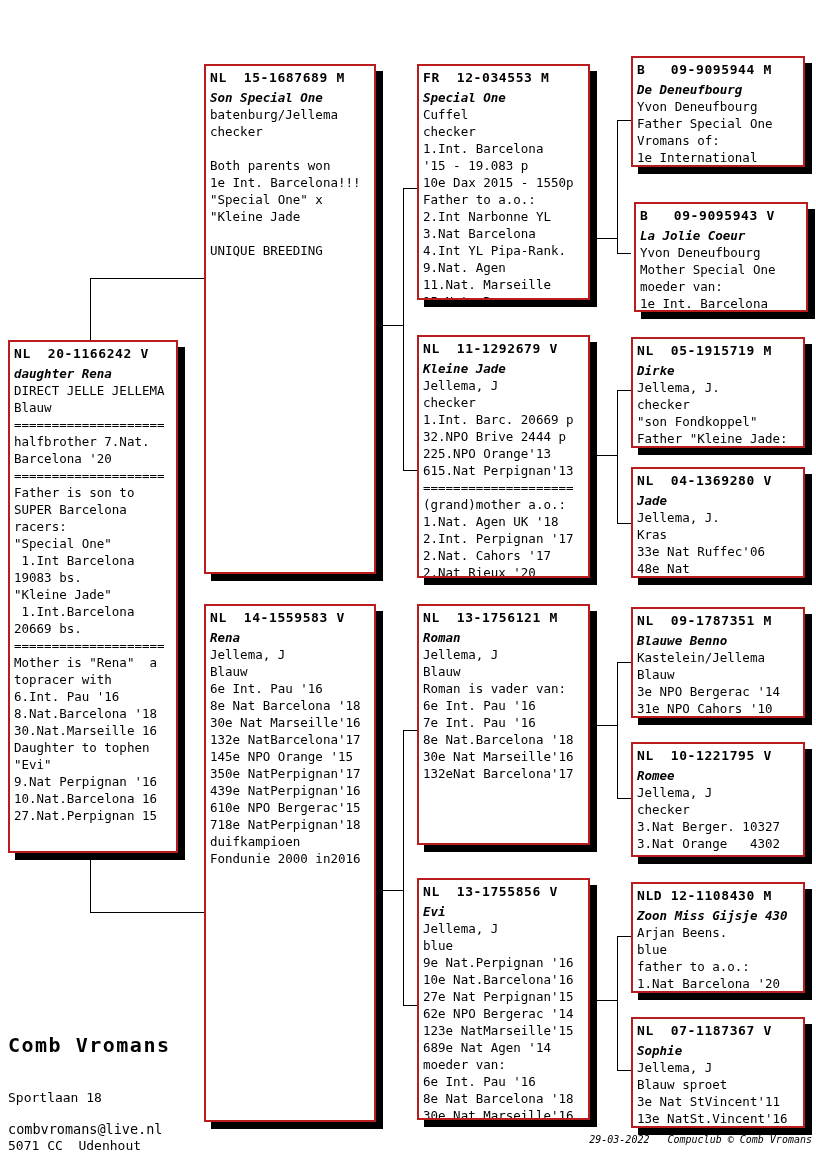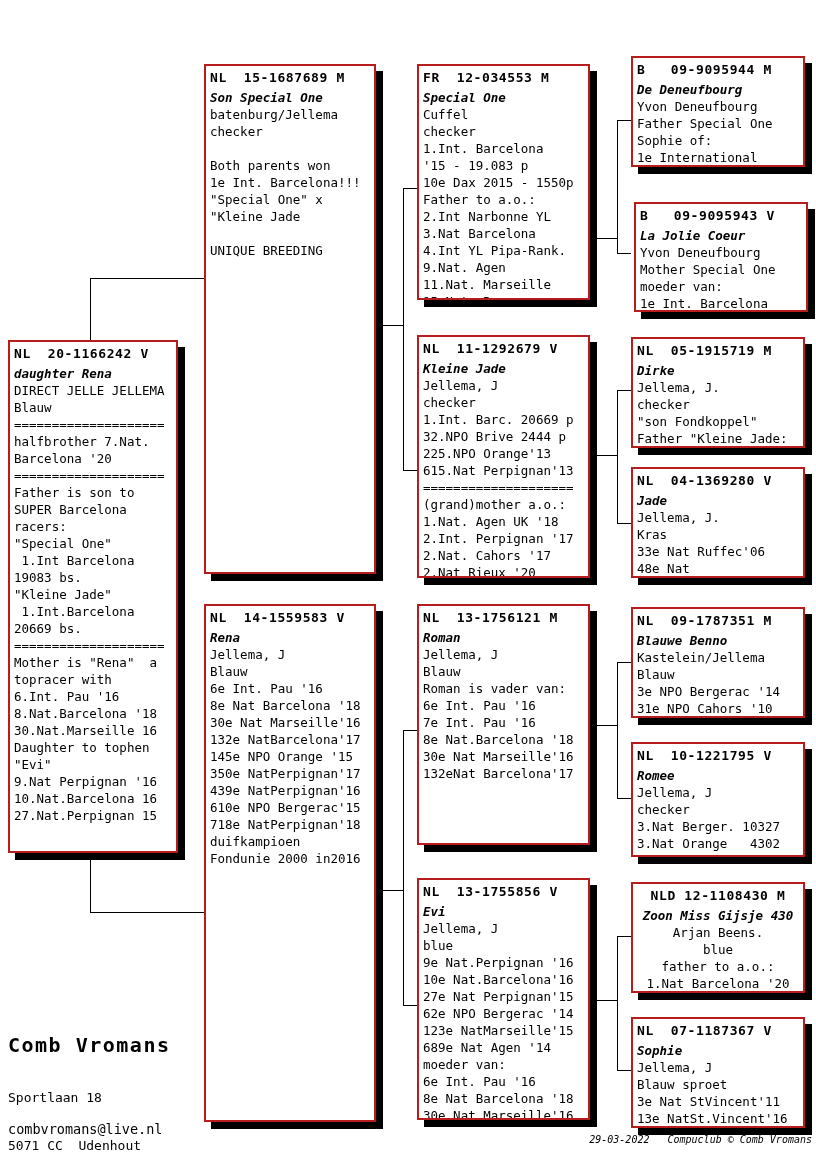--- a/index.html
+++ b/index.html
@@ -79,27 +79,27 @@
       <div class="conn" style="left: 617px; top: 936px; width: 1px; height: 135px;"></div>
       <div class="conn" style="left: 617px; top: 936px; width: 14px; height: 1px;"></div>
       <div class="conn" style="left: 617px; top: 1070px; width: 14px; height: 1px;"></div>
       <div class="box" style="left: 8px; top: 340px; width: 170px; height: 513px;"><div class="ring">NL  20-1166242 V</div><div class="name bl">daughter Rena</div><div class="bl">DIRECT JELLE JELLEMA</div><div class="bl">Blauw</div><div class="bl">====================</div><div class="bl">halfbrother 7.Nat.</div><div class="bl">Barcelona '20</div><div class="bl">====================</div><div class="bl">Father is son to</div><div class="bl">SUPER Barcelona</div><div class="bl">racers:</div><div class="bl">"Special One"</div><div class="bl"> 1.Int Barcelona</div><div class="bl">19083 bs.</div><div class="bl">"Kleine Jade"</div><div class="bl"> 1.Int.Barcelona</div><div class="bl">20669 bs.</div><div class="bl">====================</div><div class="bl">Mother is "Rena"  a</div><div class="bl">topracer with</div><div class="bl">6.Int. Pau '16</div><div class="bl">8.Nat.Barcelona '18</div><div class="bl">30.Nat.Marseille 16</div><div class="bl">Daughter to tophen</div><div class="bl">"Evi"</div><div class="bl">9.Nat Perpignan '16</div><div class="bl">10.Nat.Barcelona 16</div><div class="bl">27.Nat.Perpignan 15</div></div>
       <div class="box" style="left: 204px; top: 64px; width: 172px; height: 510px;"><div class="ring">NL  15-1687689 M</div><div class="name bl">Son Special One</div><div class="bl">batenburg/Jellema</div><div class="bl">checker</div><div class="bl">&nbsp;</div><div class="bl">Both parents won</div><div class="bl">1e Int. Barcelona!!!</div><div class="bl">"Special One" x</div><div class="bl">"Kleine Jade</div><div class="bl">&nbsp;</div><div class="bl">UNIQUE BREEDING</div></div>
       <div class="box" style="left: 204px; top: 604px; width: 172px; height: 518px;"><div class="ring">NL  14-1559583 V</div><div class="name bl">Rena</div><div class="bl">Jellema, J</div><div class="bl">Blauw</div><div class="bl">6e Int. Pau '16</div><div class="bl">8e Nat Barcelona '18</div><div class="bl">30e Nat Marseille'16</div><div class="bl">132e NatBarcelona'17</div><div class="bl">145e NPO Orange '15</div><div class="bl">350e NatPerpignan'17</div><div class="bl">439e NatPerpignan'16</div><div class="bl">610e NPO Bergerac'15</div><div class="bl">718e NatPerpignan'18</div><div class="bl">duifkampioen</div><div class="bl">Fondunie 2000 in2016</div></div>
       <div class="box" style="left: 417px; top: 64px; width: 173px; height: 236px;"><div class="ring">FR  12-034553 M</div><div class="name bl">Special One</div><div class="bl">Cuffel</div><div class="bl">checker</div><div class="bl">1.Int. Barcelona</div><div class="bl">'15 - 19.083 p</div><div class="bl">10e Dax 2015 - 1550p</div><div class="bl">Father to a.o.:</div><div class="bl">2.Int Narbonne YL</div><div class="bl">3.Nat Barcelona</div><div class="bl">4.Int YL Pipa-Rank.</div><div class="bl">9.Nat. Agen</div><div class="bl">11.Nat. Marseille</div><div class="bl">15.Nat. Bergerac</div></div>
       <div class="box" style="left: 417px; top: 335px; width: 173px; height: 243px;"><div class="ring">NL  11-1292679 V</div><div class="name bl">Kleine Jade</div><div class="bl">Jellema, J</div><div class="bl">checker</div><div class="bl">1.Int. Barc. 20669 p</div><div class="bl">32.NPO Brive 2444 p</div><div class="bl">225.NPO Orange'13</div><div class="bl">615.Nat Perpignan'13</div><div class="bl">====================</div><div class="bl">(grand)mother a.o.:</div><div class="bl">1.Nat. Agen UK '18</div><div class="bl">2.Int. Perpignan '17</div><div class="bl">2.Nat. Cahors '17</div><div class="bl">2.Nat Rieux '20</div></div>
       <div class="box" style="left: 417px; top: 604px; width: 173px; height: 241px;"><div class="ring">NL  13-1756121 M</div><div class="name bl">Roman</div><div class="bl">Jellema, J</div><div class="bl">Blauw</div><div class="bl">Roman is vader van:</div><div class="bl">6e Int. Pau '16</div><div class="bl">7e Int. Pau '16</div><div class="bl">8e Nat.Barcelona '18</div><div class="bl">30e Nat Marseille'16</div><div class="bl">132eNat Barcelona'17</div></div>
       <div class="box" style="left: 417px; top: 878px; width: 173px; height: 242px;"><div class="ring">NL  13-1755856 V</div><div class="name bl">Evi</div><div class="bl">Jellema, J</div><div class="bl">blue</div><div class="bl">9e Nat.Perpignan '16</div><div class="bl">10e Nat.Barcelona'16</div><div class="bl">27e Nat Perpignan'15</div><div class="bl">62e NPO Bergerac '14</div><div class="bl">123e NatMarseille'15</div><div class="bl">689e Nat Agen '14</div><div class="bl">moeder van:</div><div class="bl">6e Int. Pau '16</div><div class="bl">8e Nat Barcelona '18</div><div class="bl">30e Nat Marseille'16</div></div>
-      <div class="box" style="left: 631px; top: 56px; width: 174px; height: 111px;"><div class="ring">B   09-9095944 M</div><div class="name bl">De Deneufbourg</div><div class="bl">Yvon Deneufbourg</div><div class="bl">Father Special One</div><div class="bl">Sophie of:</div><div class="bl">1e International</div></div>
+      <div class="box" style="left: 631px; top: 56px; width: 174px; height: 111px;"><div class="ring">B   09-9095944 M</div><div class="name bl">De Deneufbourg</div><div class="bl">Yvon Deneufbourg</div><div class="bl">Father Special One</div><div class="bl">Vromans of:</div><div class="bl">1e International</div></div>
       <div class="box" style="left: 634px; top: 202px; width: 174px; height: 110px;"><div class="ring">B   09-9095943 V</div><div class="name bl">La Jolie Coeur</div><div class="bl">Yvon Deneufbourg</div><div class="bl">Mother Special One</div><div class="bl">moeder van:</div><div class="bl">1e Int. Barcelona</div></div>
       <div class="box" style="left: 631px; top: 337px; width: 174px; height: 111px;"><div class="ring">NL  05-1915719 M</div><div class="name bl">Dirke</div><div class="bl">Jellema, J.</div><div class="bl">checker</div><div class="bl">"son Fondkoppel"</div><div class="bl">Father "Kleine Jade:</div></div>
       <div class="box" style="left: 631px; top: 467px; width: 174px; height: 111px;"><div class="ring">NL  04-1369280 V</div><div class="name bl">Jade</div><div class="bl">Jellema, J.</div><div class="bl">Kras</div><div class="bl">33e Nat Ruffec'06</div><div class="bl">48e Nat</div></div>
       <div class="box" style="left: 631px; top: 607px; width: 174px; height: 111px;"><div class="ring">NL  09-1787351 M</div><div class="name bl">Blauwe Benno</div><div class="bl">Kastelein/Jellema</div><div class="bl">Blauw</div><div class="bl">3e NPO Bergerac '14</div><div class="bl">31e NPO Cahors '10</div></div>
       <div class="box" style="left: 631px; top: 742px; width: 174px; height: 115px;"><div class="ring">NL  10-1221795 V</div><div class="name bl">Romee</div><div class="bl">Jellema, J</div><div class="bl">checker</div><div class="bl">3.Nat Berger. 10327</div><div class="bl">3.Nat Orange   4302</div></div>
-      <div class="box" style="left: 631px; top: 882px; width: 174px; height: 111px; text-align: center;"><div class="ring">NLD 12-1108430 M</div><div class="name bl">Zoon Miss Gijsje 430</div><div class="bl">Arjan Beens.</div><div class="bl">blue</div><div class="bl">father to a.o.:</div><div class="bl">1.Nat Barcelona '20</div></div>
+      <div class="box" style="left: 631px; top: 882px; width: 174px; height: 111px;"><div class="ring">NLD 12-1108430 M</div><div class="name bl">Zoon Miss Gijsje 430</div><div class="bl">Arjan Beens.</div><div class="bl">blue</div><div class="bl">father to a.o.:</div><div class="bl">1.Nat Barcelona '20</div></div>
       <div class="box" style="left: 631px; top: 1017px; width: 174px; height: 111px;"><div class="ring">NL  07-1187367 V</div><div class="name bl">Sophie</div><div class="bl">Jellema, J</div><div class="bl">Blauw sproet</div><div class="bl">3e Nat StVincent'11</div><div class="bl">13e NatSt.Vincent'16</div></div>
     </div>
 
   <div class="footer-owner">Comb Vromans</div>
   <div class="footer-addr">
     <div>Sportlaan 18</div>
     <div>5071 CC  Udenhout</div>
     
   </div>
   <div class="footer-email">combvromans@live.nl</div>

